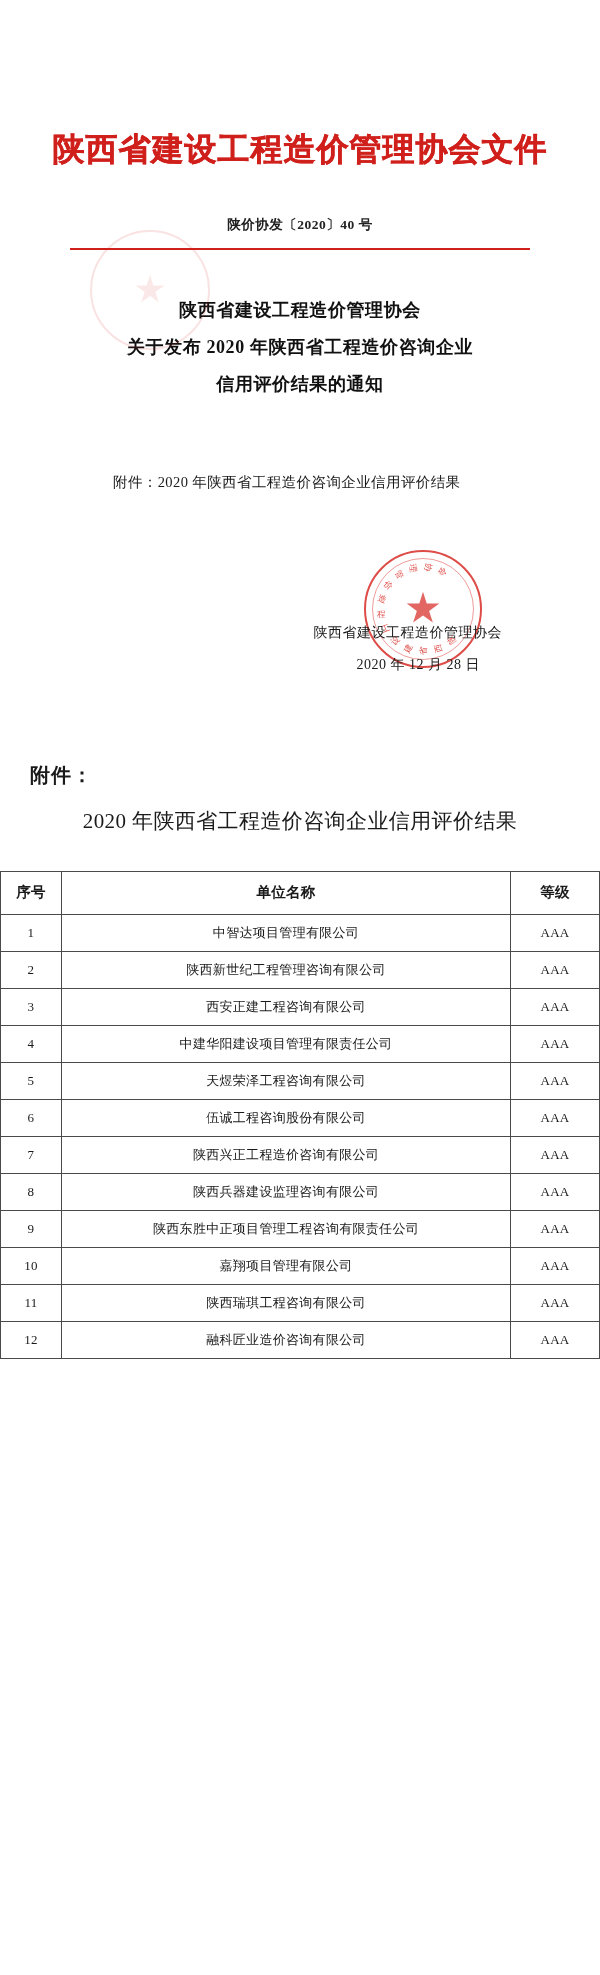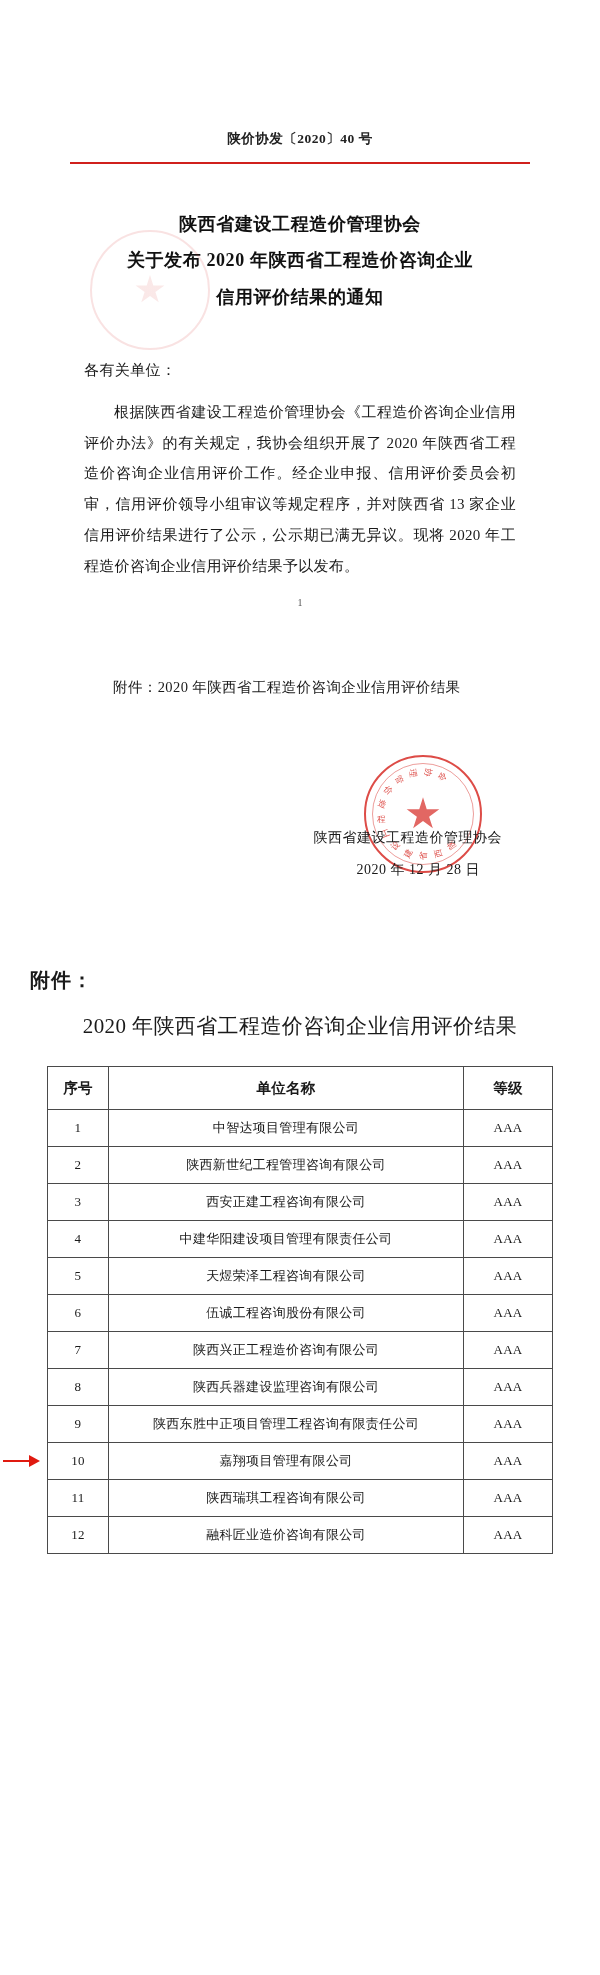--- a/index.html
+++ b/index.html
@@ -204,22 +204,22 @@
     width: 560px;
     text-align: center;
     font-size: 21px;
     font-weight: normal;
     letter-spacing: 0.4px;
     white-space: nowrap;
   }
 
   
   .table-wrap {
-    margin: 26px auto 0 auto;
-    width: 506px;
+    margin: 36px auto 0 auto;
+    width: 600px;
     position: relative;
   }
   table.result-table {
     width: 100%;
     border-collapse: collapse;
     font-size: 13px;
   }
   table.result-table th,
   table.result-table td {
     border: 1px solid #4a4a4a;
@@ -266,35 +266,31 @@
   }
 </style>
 </head>
 <body>
 
 <div class="page">
 
   <div class="watermark"></div>
 
   <div class="letterhead">
+    <div class="lh-title">陕西省建设工程造价管理协会文件</div>
     <div class="doc-number">陕价协发〔2020〕40 号</div>
     <div class="red-rule"></div>
   </div>
 
   <div class="title-block">
     <div class="title-line">陕西省建设工程造价管理协会</div>
     <div class="title-line">关于发布 2020 年陕西省工程造价咨询企业</div>
     <div class="title-line">信用评价结果的通知</div>
   </div>
 
-  <div class="body-block">
-    <div class="salutation">各有关单位：</div>
-    <div class="para">根据陕西省建设工程造价管理协会《工程造价咨询企业信用评价办法》的有关规定，我协会组织开展了 2020 年陕西省工程造价咨询企业信用评价工作。经企业申报、信用评价委员会初审，信用评价领导小组审议等规定程序，并对陕西省 13 家企业信用评价结果进行了公示，公示期已满无异议。现将 2020 年工程造价咨询企业信用评价结果予以发布。</div>
-    <div class="page-marker">1</div>
-  </div>
 
   <div class="attachment-note">附件：2020 年陕西省工程造价咨询企业信用评价结果</div>
 
   <div class="sign-block">
     <div class="stamp">
       <div class="stamp-inner"></div>
       <div class="stamp-star"></div>
       <div class="stamp-arc-text">
 
       <span style="transform: rotate(-215deg) translate(0px, -46px) rotate(90deg);">陕</span>

